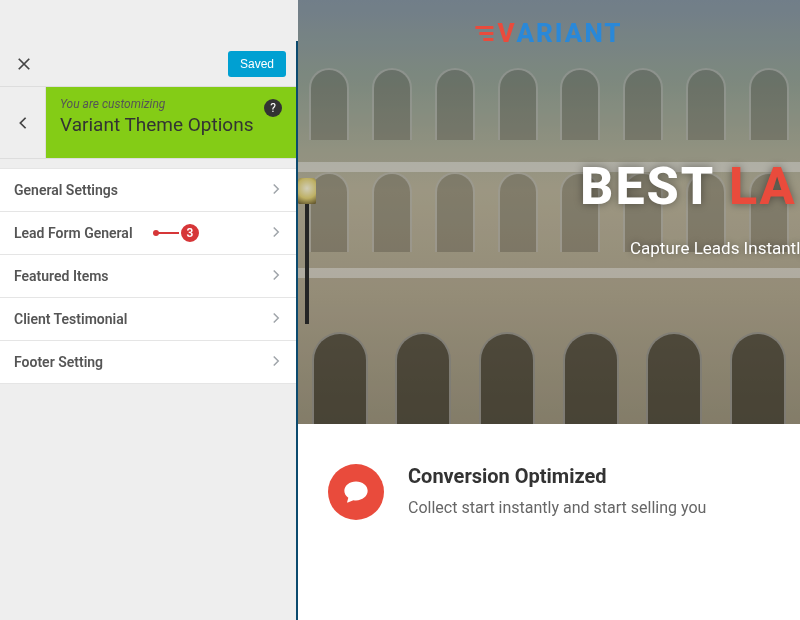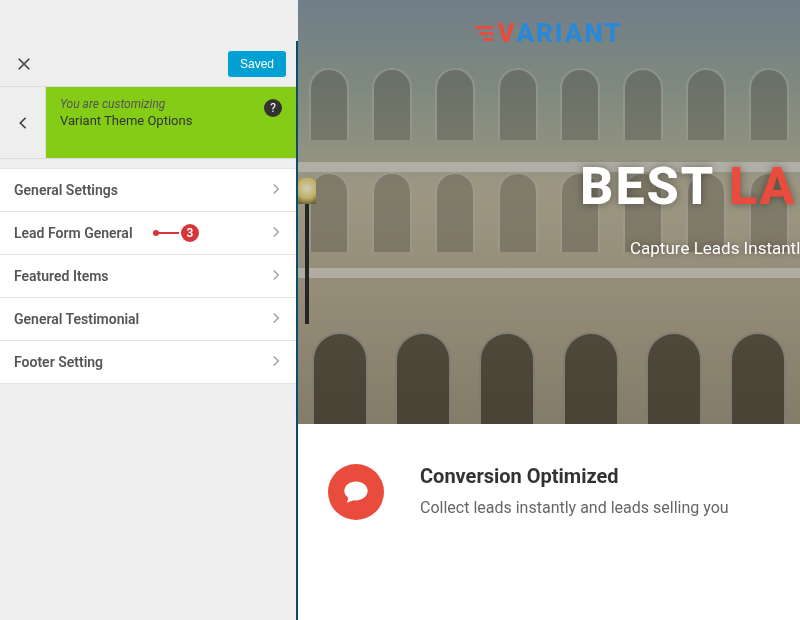--- a/index.html
+++ b/index.html
@@ -11,21 +11,21 @@
   .topbar { height: 46px; background: #eee; display: flex; align-items: center; justify-content: space-between; padding: 0 10px; border-bottom: 1px solid #ddd; }
   .close-btn { width: 28px; height: 28px; display: flex; align-items: center; justify-content: center; cursor: pointer; color: #444; }
   .close-btn svg { width: 14px; height: 14px; }
   .saved-btn { background: #00a0d2; color: #fff; font-size: 12px; padding: 6px 12px; border: none; border-radius: 3px; cursor: default; }
 
   .header-row { display: flex; height: 72px; border-bottom: 1px solid #ddd; background: #fff; }
   .back-btn { width: 46px; border-right: 1px solid #ddd; background: #eee; display: flex; align-items: center; justify-content: center; cursor: pointer; color: #444; }
   .back-btn svg { width: 14px; height: 14px; }
   .header-content { flex: 1; background: #84cc16; padding: 10px 14px; position: relative; }
   .customizing-label { font-size: 12px; color: #555; font-style: italic; margin-bottom: 2px; }
-  .panel-title { font-size: 13px; color: #333; font-weight: 400; }
+  .panel-title { font-size: 19px; color: #333; font-weight: 400; }
   .help-icon { position: absolute; right: 14px; top: 12px; width: 18px; height: 18px; border-radius: 50%; background: #333; color: #fff; font-size: 12px; display: flex; align-items: center; justify-content: center; cursor: pointer; }
 
   .menu { margin-top: 10px; }
   .menu-item { position: relative; height: 44px; background: #fff; border-bottom: 1px solid #e5e5e5; border-top: 1px solid #e5e5e5; margin-top: -1px; display: flex; align-items: center; padding: 0 14px; cursor: pointer; font-size: 14px; font-weight: 600; color: #555; justify-content: center; }
   .menu-item .chevron { margin-left: auto; color: #a0a5aa; }
   .menu-item .chevron svg { width: 12px; height: 12px; }
 
   .annotation { position: absolute; left: 153px; top: 50%; transform: translateY(-50%); display: flex; align-items: center; }
   .annotation-line { width: 22px; height: 2px; background: #d63638; }
   .annotation-dot-start { width: 6px; height: 6px; border-radius: 50%; background: #d63638; margin-right: -2px; }
@@ -51,21 +51,21 @@
   .logo { position: absolute; top: 18px; left: 50%; transform: translateX(-50%); display: flex; align-items: center; font-size: 26px; font-weight: 800; letter-spacing: 2px; color: #2a88d8; }
   .logo-mark { display: flex; flex-direction: column; gap: 3px; margin-right: 4px; align-items: flex-end; }
   .logo-mark span { display: block; height: 3px; background: #e94b3c; }
   .logo-mark span:nth-child(1){ width:18px; } .logo-mark span:nth-child(2){ width:14px; } .logo-mark span:nth-child(3){ width:10px; }
   .logo-v { color: #e94b3c; }
 
   .hero-title { position: absolute; top: 156px; left: 282px; font-size: 52px; font-weight: 800; color: #fff; letter-spacing: 2px; white-space: nowrap; text-shadow: 0 0 8px rgba(0,0,0,0.4); }
   .hero-title .accent { color: #e94b3c; }
   .hero-sub { position: absolute; top: 238px; left: 332px; font-size: 17px; color: #fff; white-space: nowrap; text-shadow: 0 0 6px rgba(0,0,0,0.4); }
 
-  .feature { padding: 40px 30px; display: flex; align-items: flex-start; gap: 36px; }
+  .feature { padding: 40px 30px; display: flex; align-items: flex-start; gap: 24px; }
   .feature-icon { width: 56px; height: 56px; min-width:56px; border-radius: 50%; background: #e94b3c; display: flex; align-items: center; justify-content: center; }
   .feature-icon svg { width: 28px; height: 28px; fill: #fff; }
   .feature-body .ft { font-size: 20px; font-weight: 700; color: #333; margin-bottom: 10px; }
   .feature-body .fd { font-size: 16px; color: #666; white-space: nowrap; }
 </style>
 </head>
 <body>
 
 <div class="app">
   <aside class="sidebar">
@@ -109,21 +109,21 @@
           <div class="annotation-badge">3</div>
         </div>
       </div>
       <div class="menu-item">
         <span>Featured Items</span>
         <span class="chevron"><svg viewBox="0 0 16 16">
               <path d="M5 2 L11 8 L5 14" stroke="#a0a5aa" stroke-width="2" fill="none"></path>
             </svg></span>
       </div>
       <div class="menu-item">
-        <span>General Testimonial</span>
+        <span>Client Testimonial</span>
         <span class="chevron"><svg viewBox="0 0 16 16">
               <path d="M5 2 L11 8 L5 14" stroke="#a0a5aa" stroke-width="2" fill="none"></path>
             </svg></span>
       </div>
       <div class="menu-item">
         <span>Footer Setting</span>
         <span class="chevron"><svg viewBox="0 0 16 16">
               <path d="M5 2 L11 8 L5 14" stroke="#a0a5aa" stroke-width="2" fill="none"></path>
             </svg></span>
       </div>
@@ -187,17 +187,17 @@
     </section>
 
     <section class="feature">
       <div class="feature-icon">
         <svg viewBox="0 0 24 24">
             <path d="M12 3C6.5 3 2 6.6 2 11c0 2.4 1.3 4.5 3.4 6l-1 3.6c-.1.4.3.7.6.5L9.8 19c.7.1 1.5.2 2.2.2 5.5 0 10-3.6 10-8.2S17.5 3 12 3z"></path>
           </svg>
       </div>
       <div class="feature-body">
         <div class="ft">Conversion Optimized</div>
-        <div class="fd">Collect leads instantly and leads selling you</div>
+        <div class="fd">Collect start instantly and start selling you</div>
       </div>
     </section>
   </main>
 </div>
 
 </body></html>

